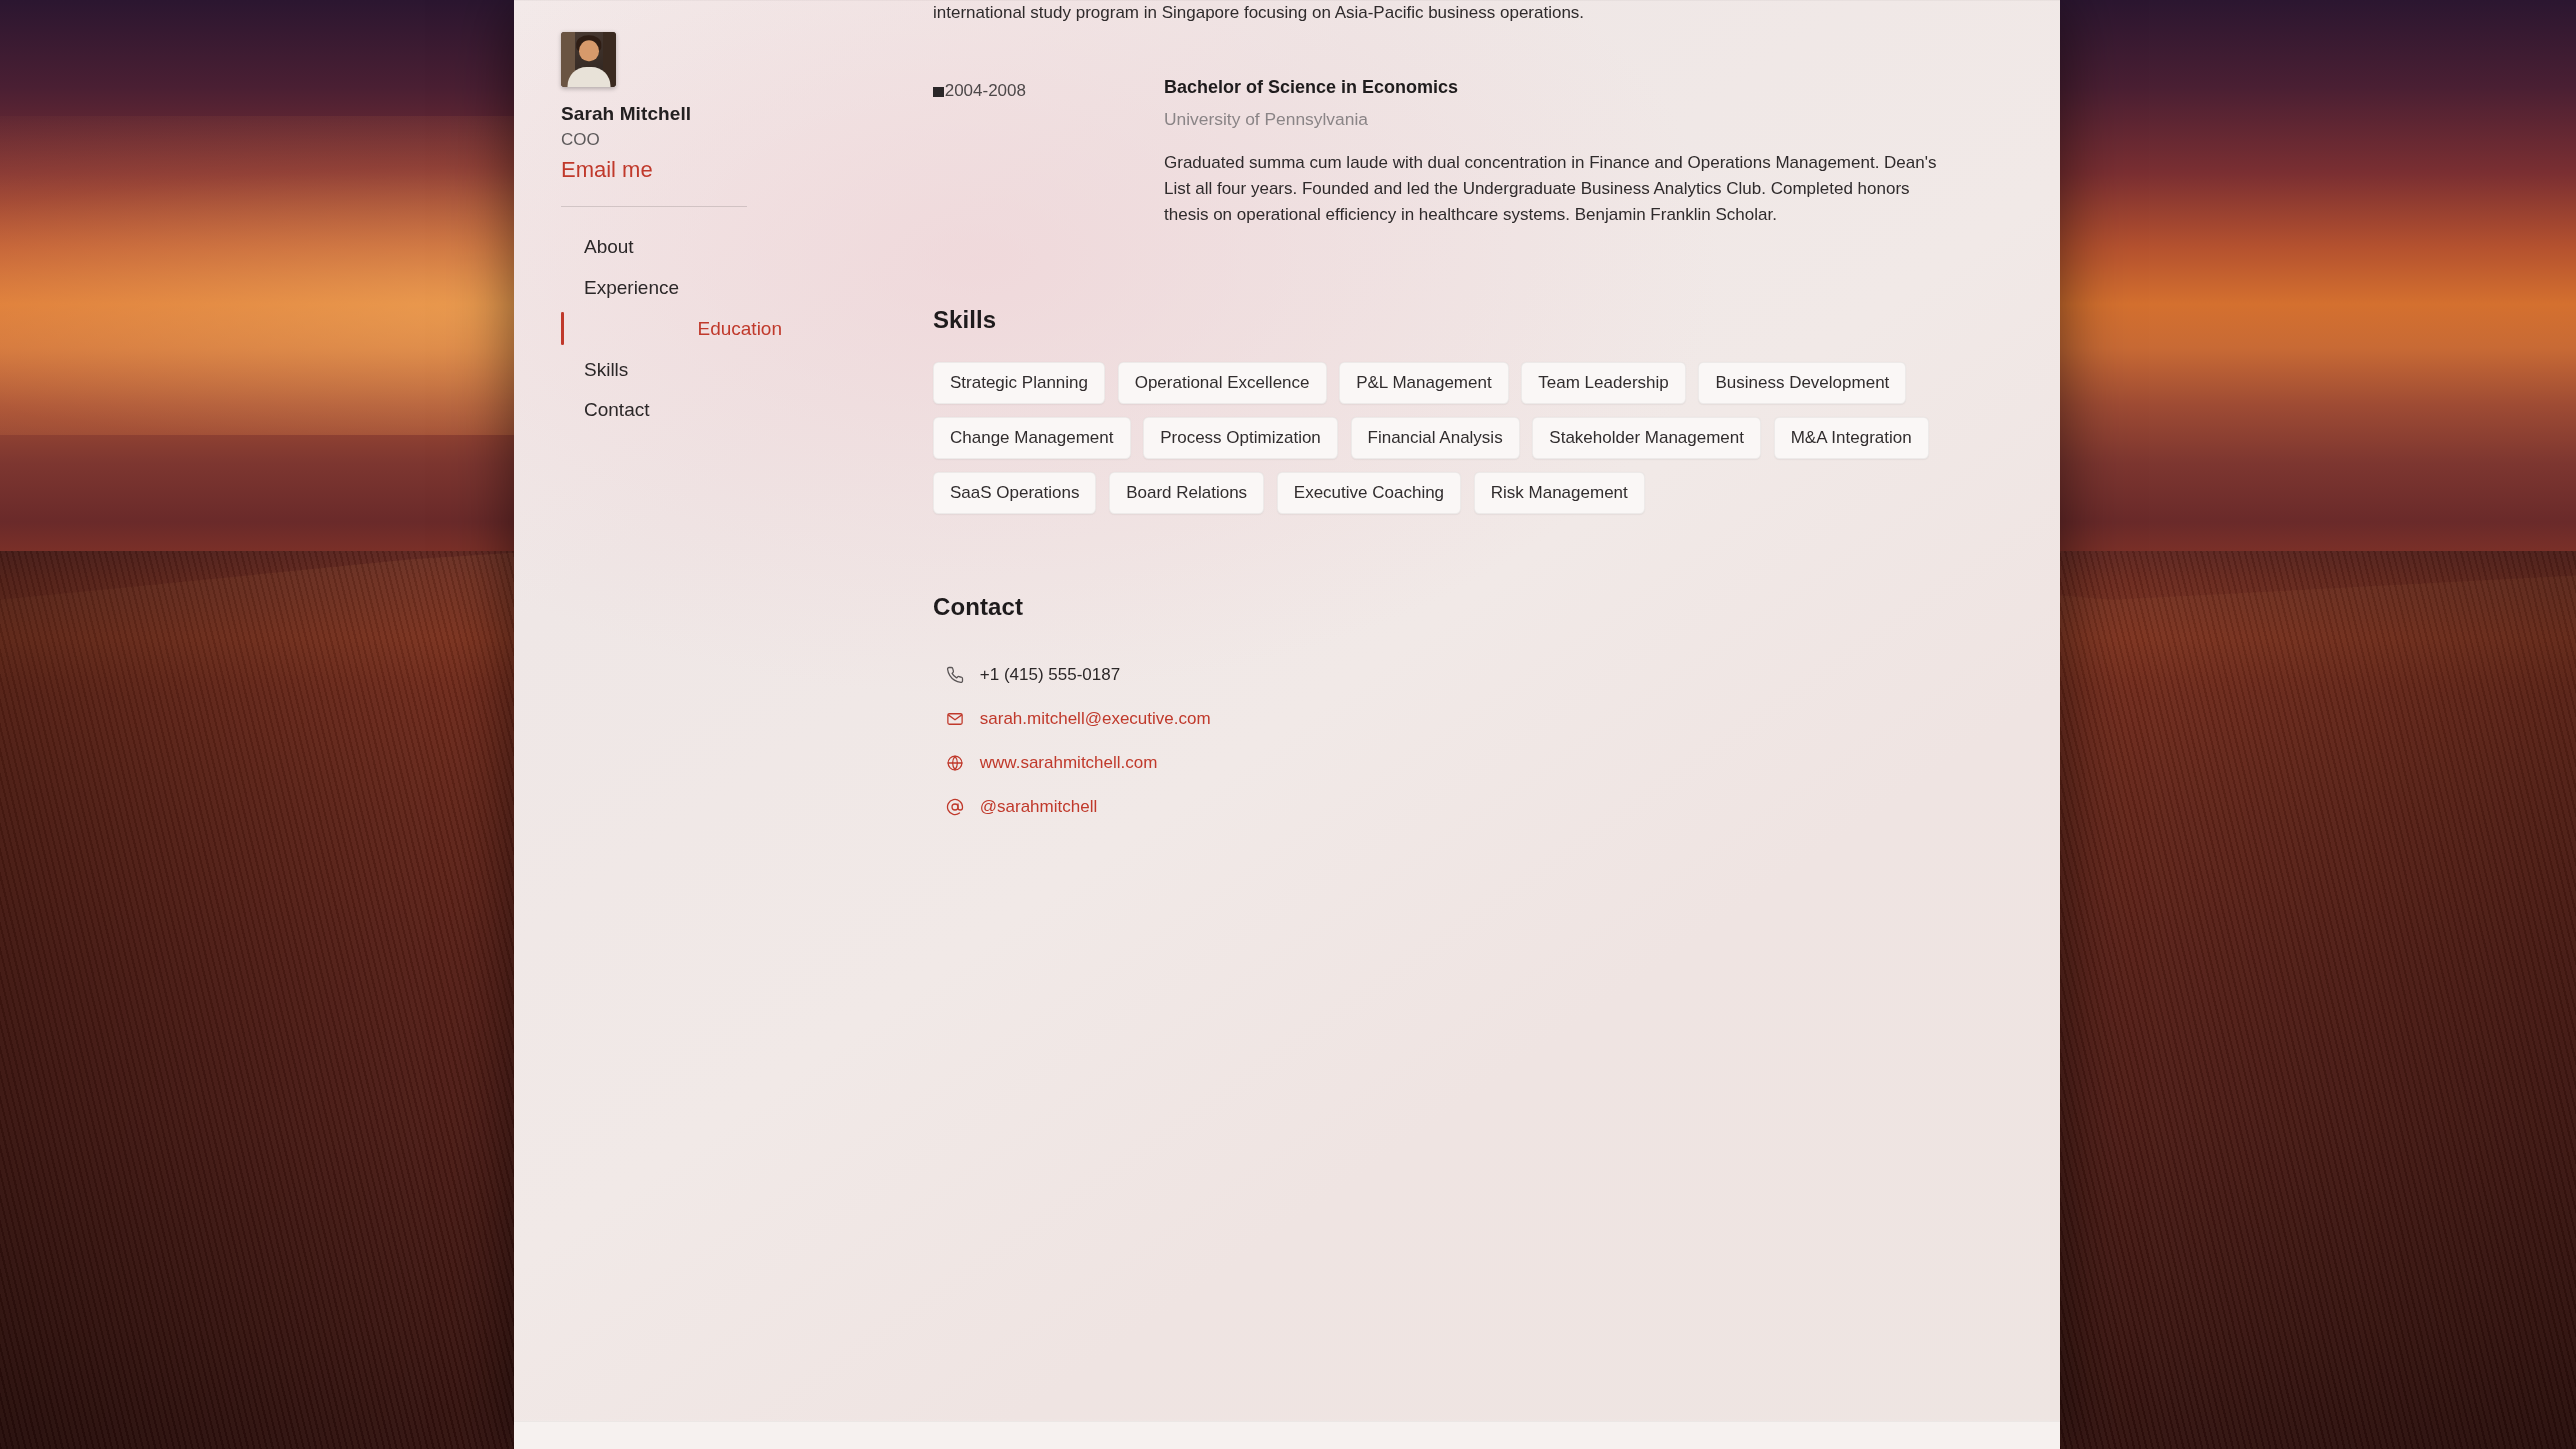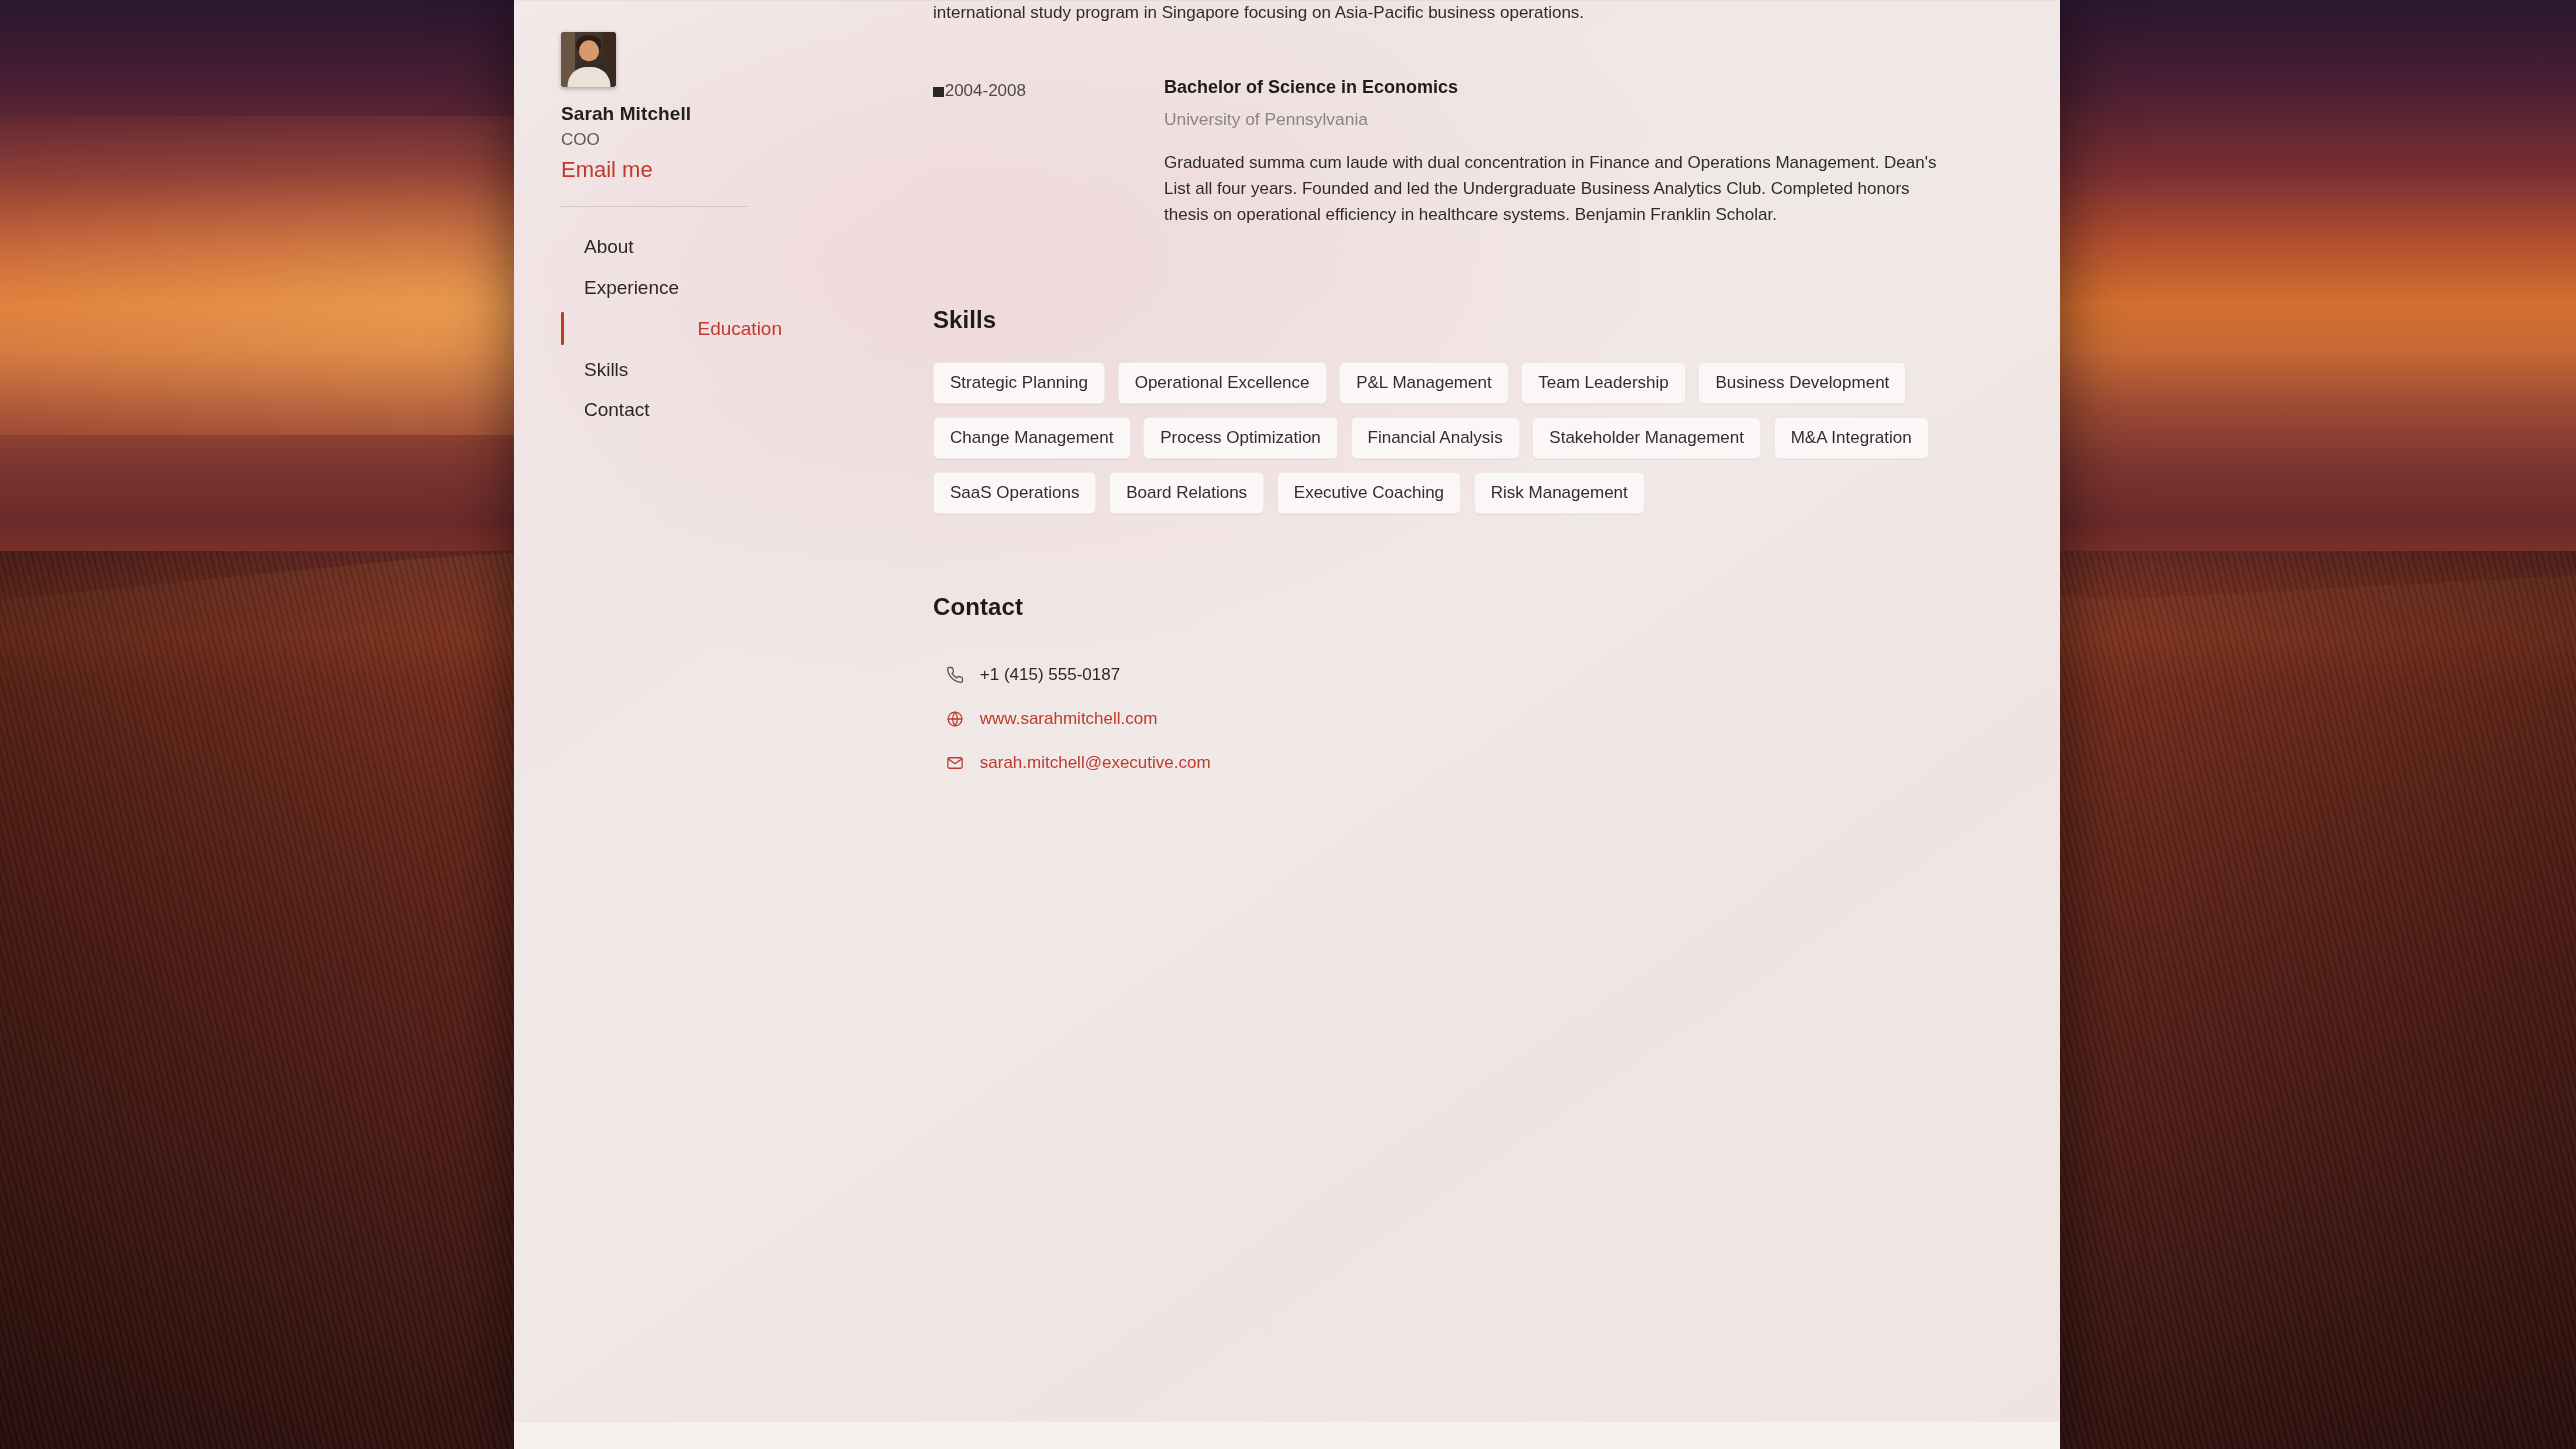--- a/index.html
+++ b/index.html
@@ -281,37 +281,46 @@
           <svg viewBox="0 0 24 24" fill="none" stroke="#5a5556" stroke-width="1.7" stroke-linecap="round" stroke-linejoin="round">
             <path d="M22 16.9v3a2 2 0 0 1-2.2 2 19.8 19.8 0 0 1-8.6-3.1 19.5 19.5 0 0 1-6-6A19.8 19.8 0 0 1 2.1 4.2 2 2 0 0 1 4.1 2h3a2 2 0 0 1 2 1.7c.1 1 .4 1.9.7 2.8a2 2 0 0 1-.5 2.1L8.1 9.9a16 16 0 0 0 6 6l1.3-1.3a2 2 0 0 1 2.1-.5c.9.3 1.8.6 2.8.7a2 2 0 0 1 1.7 2z"></path>
           </svg>
         </span>
         <span>+1 (415) 555-0187</span>
       </div>
 
       <div class="contact-row link">
         <span class="c-icon">
           <svg viewBox="0 0 24 24" fill="none" stroke="#c0392b" stroke-width="1.7" stroke-linecap="round" stroke-linejoin="round">
+            <rect x="2.5" y="5" width="19" height="14" rx="2"></rect>
+            <path d="M3 6.5l9 6.5 9-6.5"></path>
+          </svg>
+        </span>
+        <span>sarah.mitchell@executive.com</span>
+      </div>
+
+      <div class="contact-row link">
+        <span class="c-icon">
+          <svg viewBox="0 0 24 24" fill="none" stroke="#c0392b" stroke-width="1.7" stroke-linecap="round" stroke-linejoin="round">
             <circle cx="12" cy="12" r="9.2"></circle>
             <path d="M2.8 12h18.4"></path>
             <path d="M12 2.8a15 15 0 0 1 0 18.4 15 15 0 0 1 0-18.4z"></path>
           </svg>
         </span>
         <span>www.sarahmitchell.com</span>
       </div>
 
       <div class="contact-row link">
         <span class="c-icon">
           <svg viewBox="0 0 24 24" fill="none" stroke="#c0392b" stroke-width="1.7" stroke-linecap="round" stroke-linejoin="round">
-            <rect x="2.5" y="5" width="19" height="14" rx="2"></rect>
-            <path d="M3 6.5l9 6.5 9-6.5"></path>
+            <circle cx="12" cy="12" r="4"></circle>
+            <path d="M16 8v5a3 3 0 0 0 6 0v-1a10 10 0 1 0-4 8"></path>
           </svg>
         </span>
-        <span>sarah.mitchell@executive.com</span>
-      </div>
-
+        <span>@sarahmitchell</span>
+      </div>
 
     </div>
   </main>
 
   <div class="panel-bottom-edge"></div>
 </div>
 
 
 </body></html>

